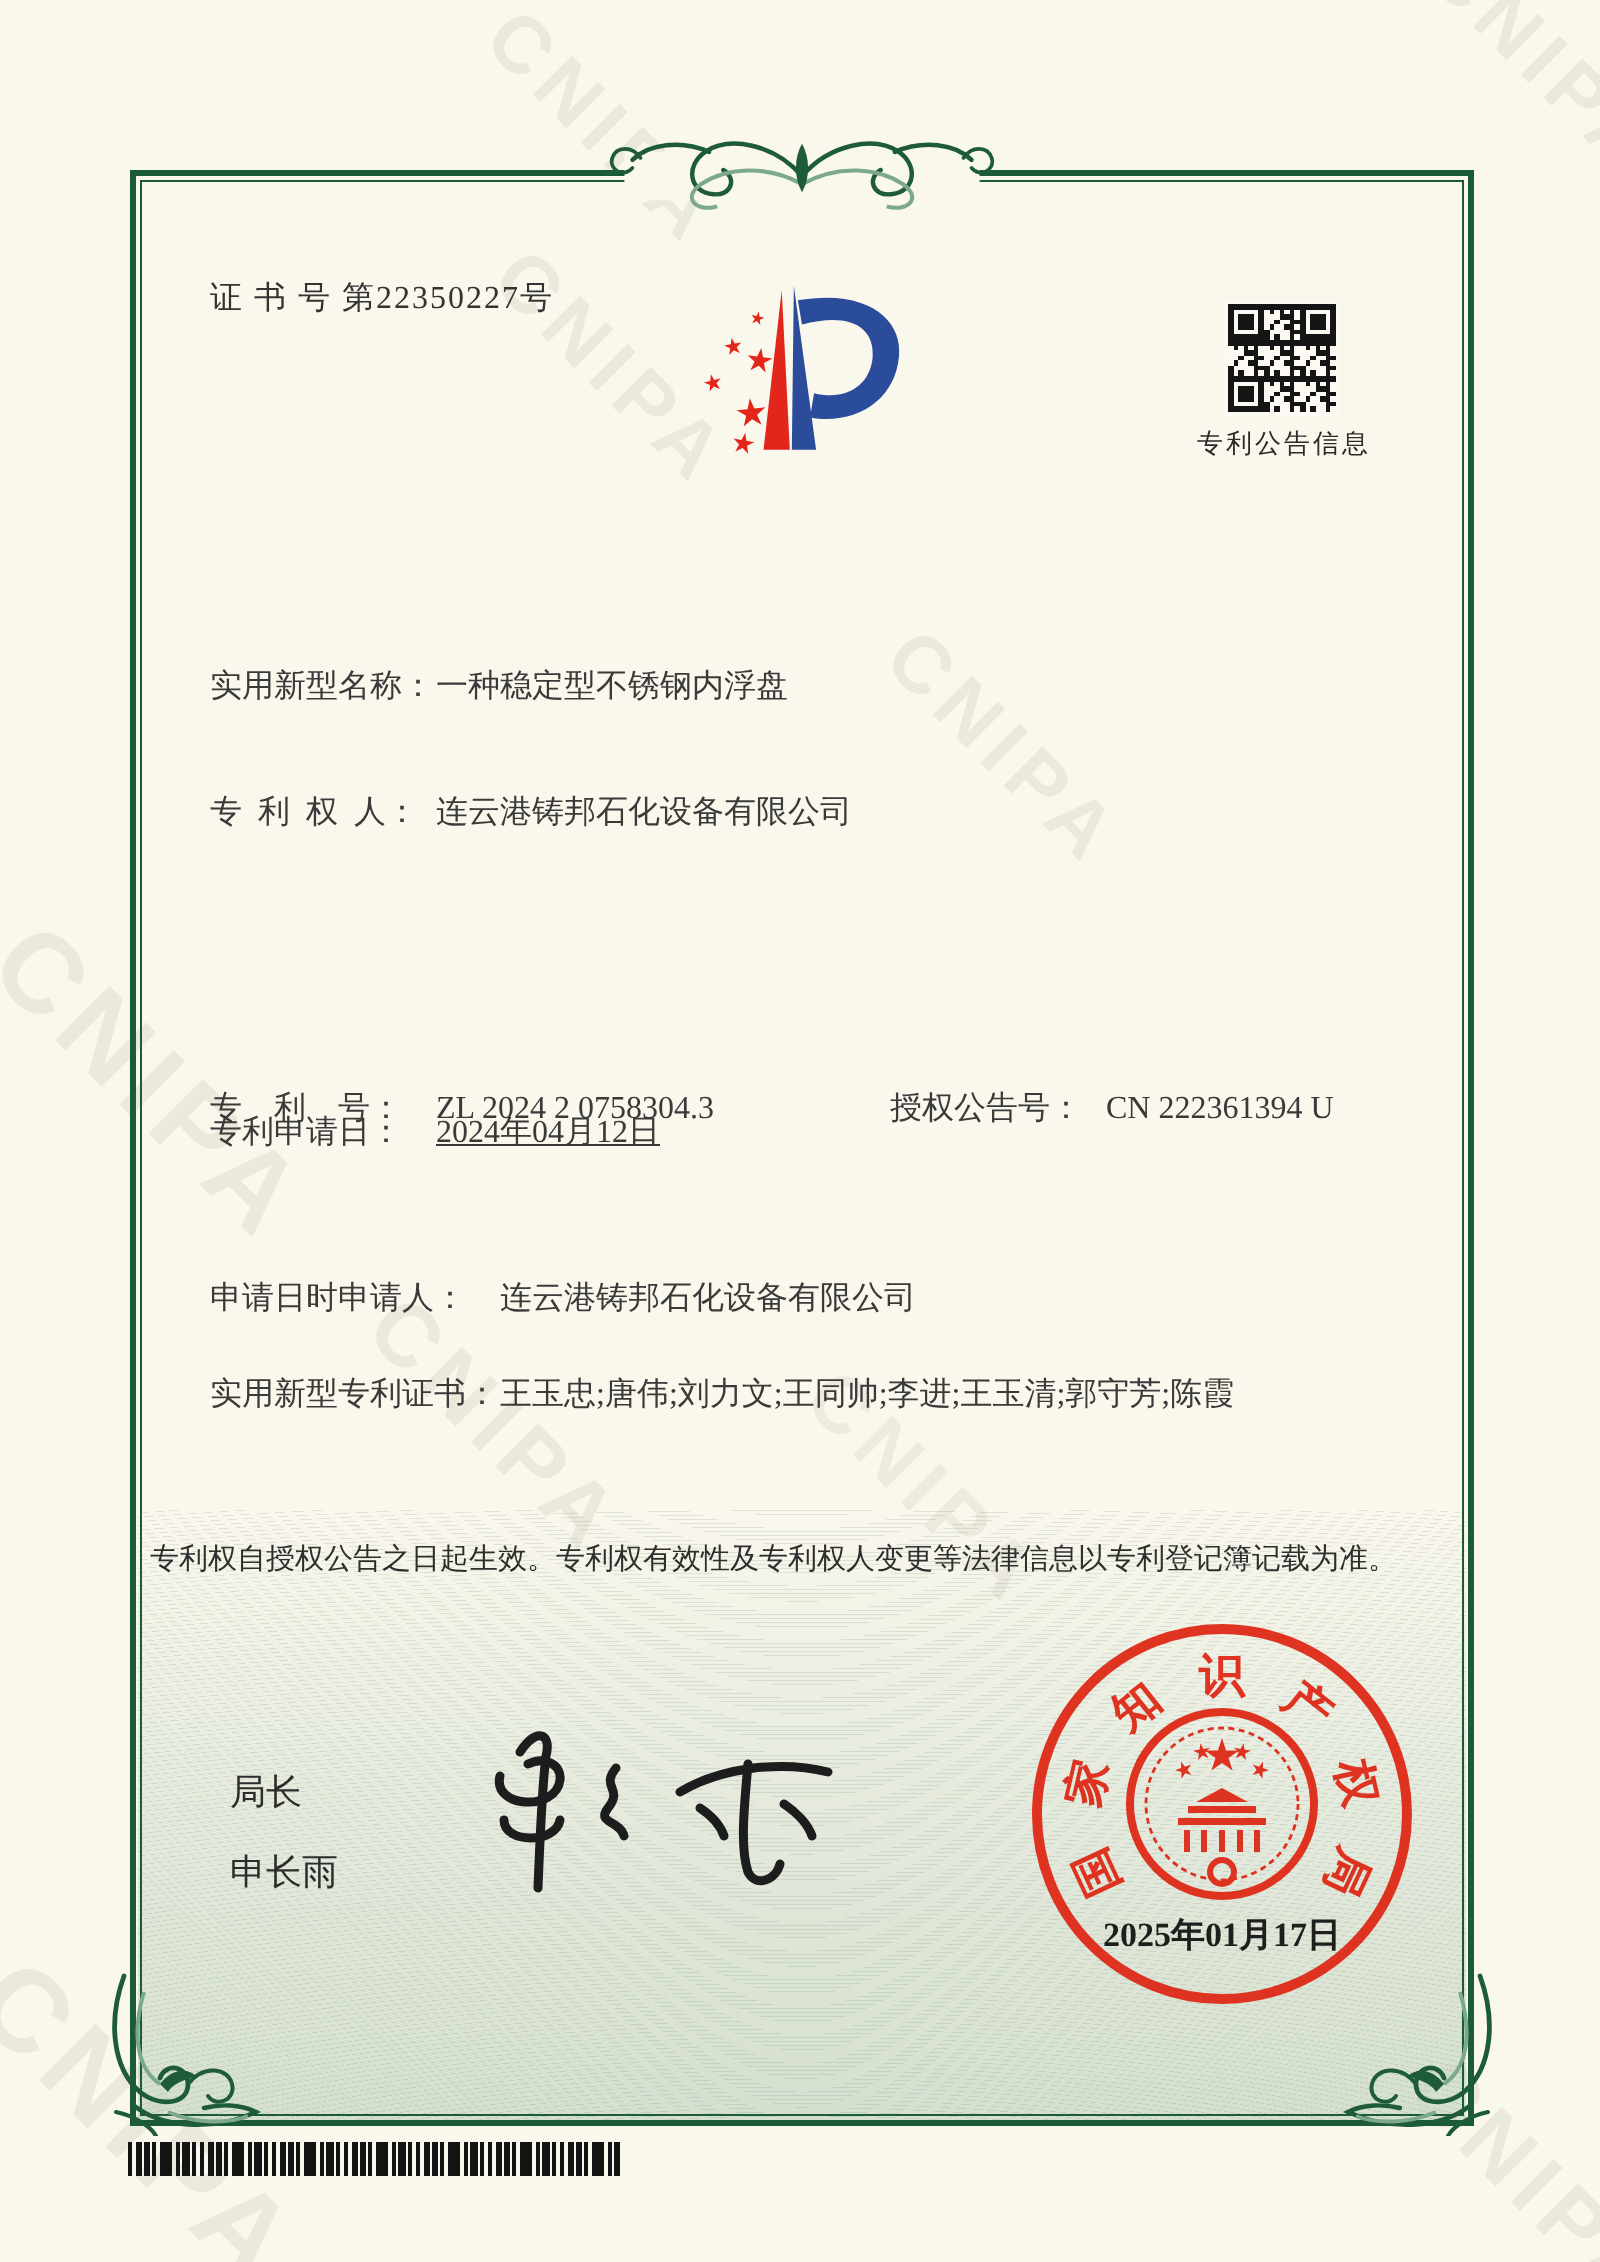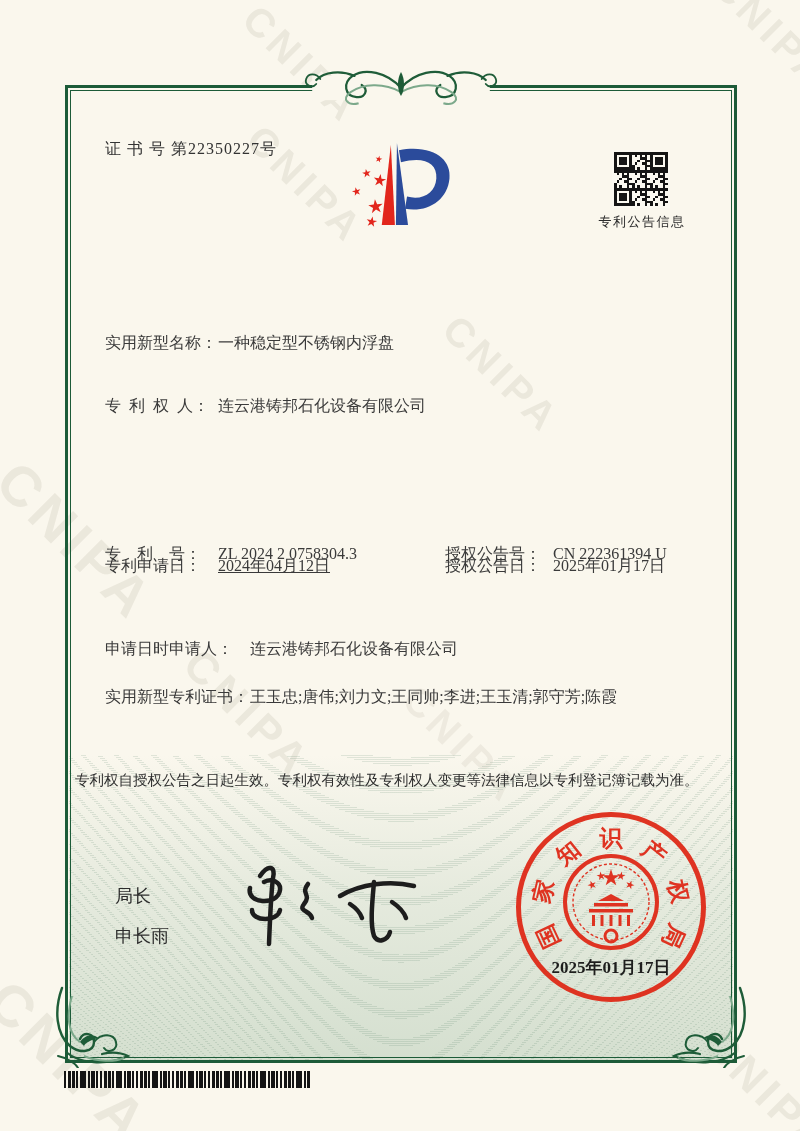--- a/index.html
+++ b/index.html
@@ -625,23 +625,20 @@
     <span class="lbl">专 利 权 人：</span><span>连云港铸邦石化设备有限公司</span>
   </div>
   <div class="row r5">
     <span class="lbl">专　利　号：</span><span>ZL 2024 2 0758304.3</span>
     <span class="col2">
       <span class="lbl2">授权公告号：</span><span>CN 222361394 U</span>
     </span>
   </div>
   <div class="row r6">
     <span class="lbl">专利申请日：</span><span>2024年04月12日</span>
-    <span class="col2">
-      <span class="lbl2">授权公告日：</span><span>2025年01月17日</span>
-    </span>
   </div>
   <div class="row r7 wide">
     <span class="lbl">申请日时申请人：</span><span>连云港铸邦石化设备有限公司</span>
   </div>
   <div class="row r8 wide">
     <span class="lbl">实用新型专利证书：</span><span>王玉忠;唐伟;刘力文;王同帅;李进;王玉清;郭守芳;陈霞</span>
   </div>
 
   <div class="decision">
     <div class="l2">专利权自授权公告之日起生效。专利权有效性及专利权人变更等法律信息以专利登记簿记载为准。</div>

